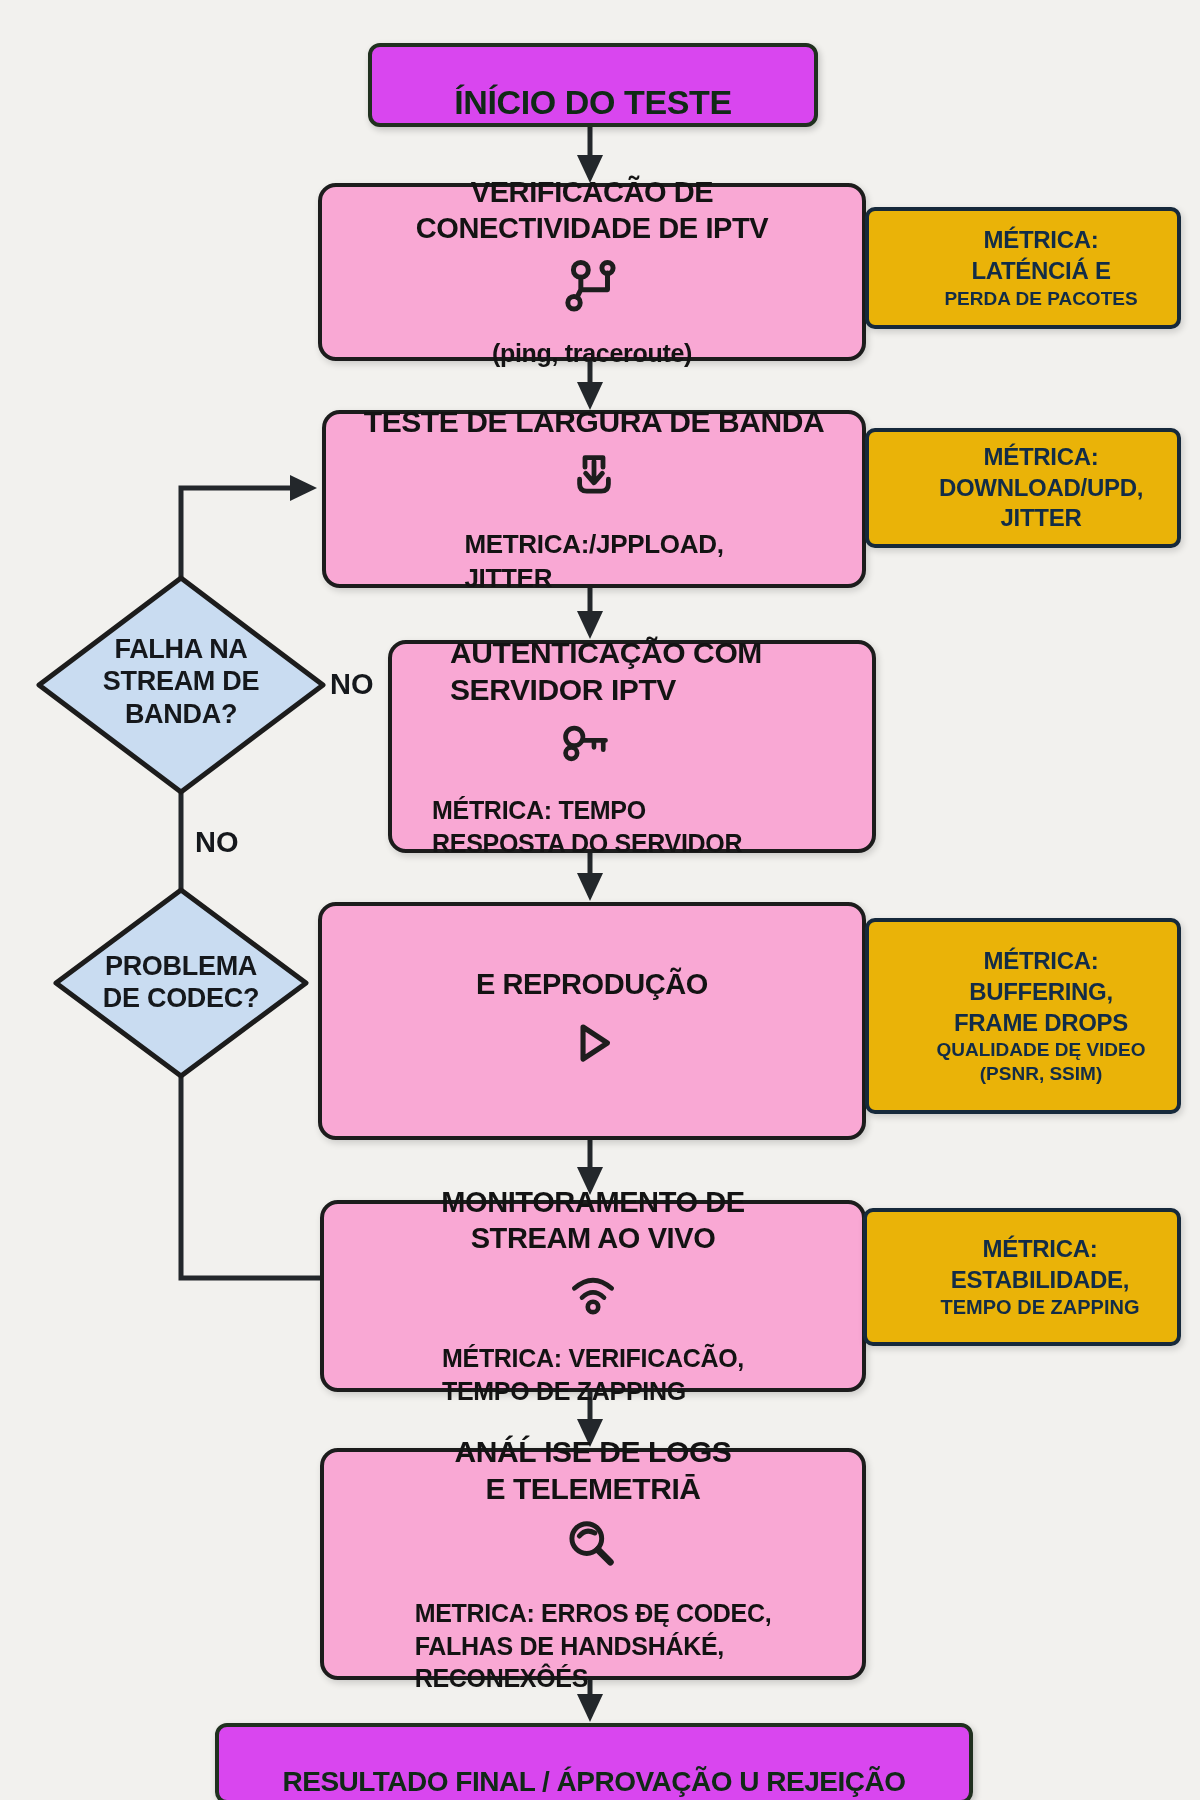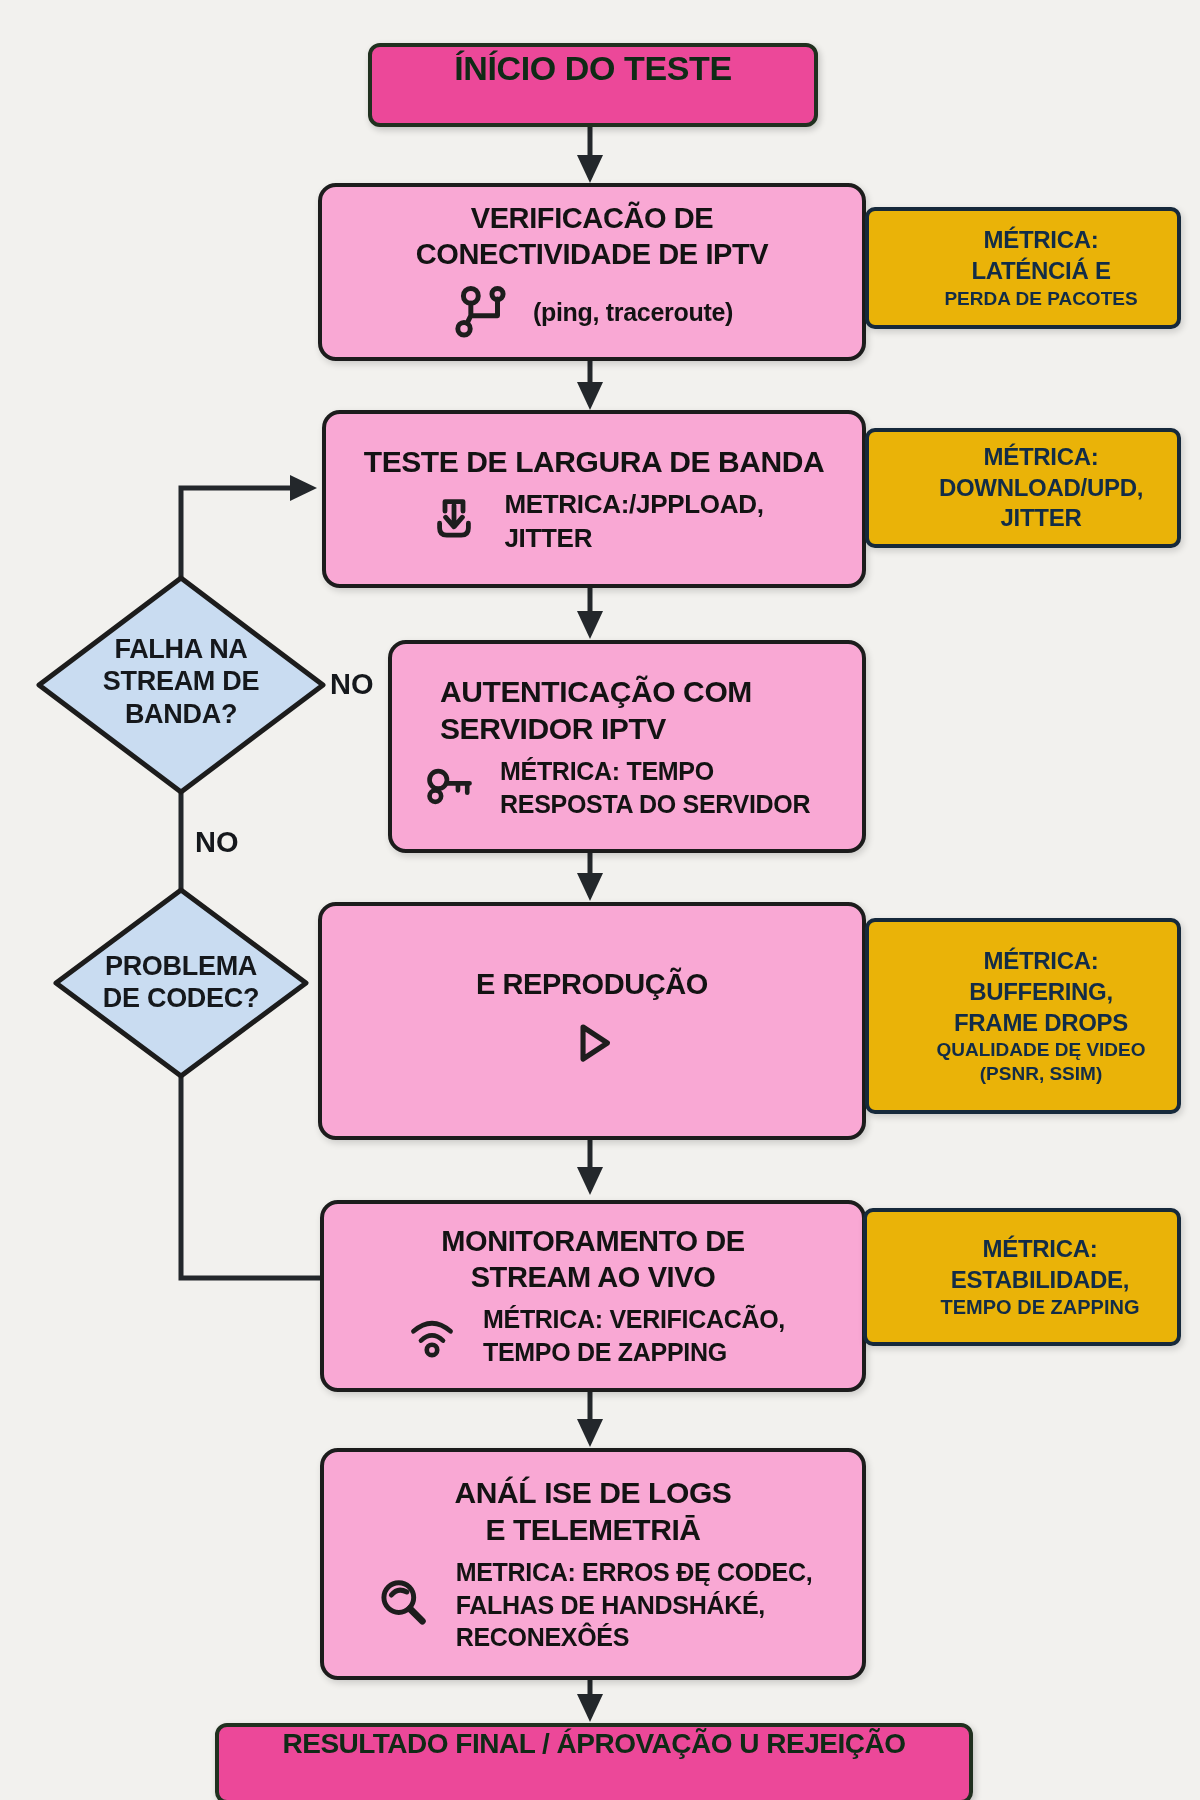--- a/index.html
+++ b/index.html
@@ -3,26 +3,26 @@
 <meta charset="utf-8">
 <style>
   html,body{margin:0;padding:0;}
   body{font-family:"Liberation Sans","DejaVu Sans",sans-serif;background:#e8e7e4;}
   .canvas{position:relative;width:1200px;height:1800px;background:#f2f1ee;overflow:hidden;margin:0 auto;}
   .wires{position:absolute;left:0;top:0;z-index:1;}
   .node{position:absolute;z-index:2;background:#f9a8d4;border:4px solid #1c1c1c;border-radius:18px;
         box-shadow:2px 3px 7px rgba(0,0,0,.16);display:flex;flex-direction:column;
         align-items:center;justify-content:center;color:#131313;}
   .title{font-weight:bold;font-size:29px;line-height:1.24;letter-spacing:-0.4px;white-space:nowrap;text-align:center;}
-  .detail-row{display:flex;align-items:center;gap:20px;margin-top:8px;}
+  .detail-row{display:flex;align-items:center;gap:20px;margin-top:8px;flex-direction:column;}
   .detail{font-weight:bold;font-size:25px;line-height:1.3;letter-spacing:-0.3px;text-align:left;white-space:nowrap;}
   .icon{flex:0 0 auto;display:block;}
   .icon svg{display:block;}
-  .terminal{position:absolute;z-index:2;background:#ec4899;border:4px solid #20301f;border-radius:12px;
-        box-shadow:2px 3px 7px rgba(0,0,0,.2);display:flex;align-items:flex-start;justify-content:center;
+  .terminal{position:absolute;z-index:2;background:#d946ef;border:4px solid #20301f;border-radius:12px;
+        box-shadow:2px 3px 7px rgba(0,0,0,.2);display:flex;align-items:flex-end;justify-content:center;
         color:#102a16;white-space:nowrap;}
   .metric{position:absolute;z-index:2;background:#eab308;border:4px solid #16293b;border-radius:10px;
         box-shadow:2px 3px 7px rgba(0,0,0,.16);display:flex;flex-direction:column;align-items:center;
         justify-content:center;color:#122c47;font-weight:bold;text-align:center;padding-left:36px;}
   .metric .l{font-size:24px;line-height:1.28;letter-spacing:-0.3px;white-space:nowrap;}
   .metric .s{font-size:19px;line-height:1.25;white-space:nowrap;}
   .dtext{position:absolute;z-index:2;font-weight:bold;font-size:27px;line-height:1.2;text-align:center;
         color:#15181c;letter-spacing:-0.3px;}
   .nolabel{position:absolute;z-index:2;font-weight:bold;font-size:29px;color:#15181c;}
   .stroke-ic{stroke:#1d1d1d;fill:none;stroke-linecap:round;stroke-linejoin:round;}
@@ -115,21 +115,21 @@
   </div>
 
   <div class="dtext" style="left:61px;top:633px;width:240px;">
     <div>FALHA NA</div>
     <div>STREAM DE</div>
     <div>BANDA?</div>
   </div>
   <div class="nolabel" style="left:330px;top:668px;">NO</div>
   <div class="nolabel" style="left:195px;top:826px;">NO</div>
 
-  <div class="node" style="left:388px;top:640px;width:470px;height:205px;align-items:flex-start;padding-left:0;">
+  <div class="node" style="left:388px;top:640px;width:470px;height:205px;align-items:flex-start;padding-left:10px;">
     <div style="padding-left:48px;">
       <div class="title" style="text-align:left;font-size:30px;">AUTENTICAÇÃO COM</div>
       <div class="title" style="text-align:left;font-size:30px;">SERVIDOR IPTV</div>
     </div>
     <div class="detail-row" style="padding-left:30px;">
       <span class="icon">
         <svg width="58" height="58" viewBox="0 0 100 100">
           <g class="stroke-ic" stroke-width="8">
             <circle cx="28" cy="36" r="15"></circle>
             <circle cx="23" cy="64" r="10"></circle>

